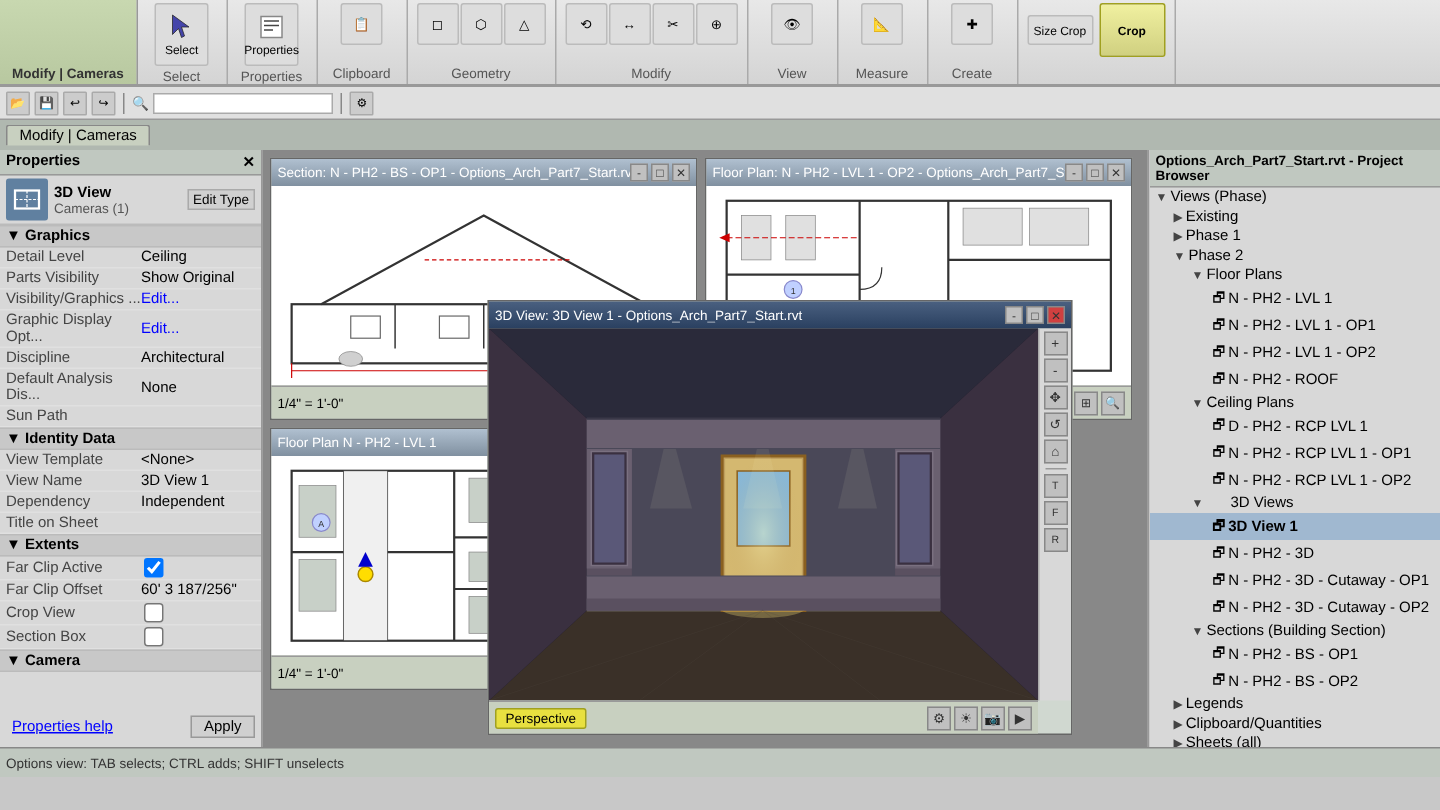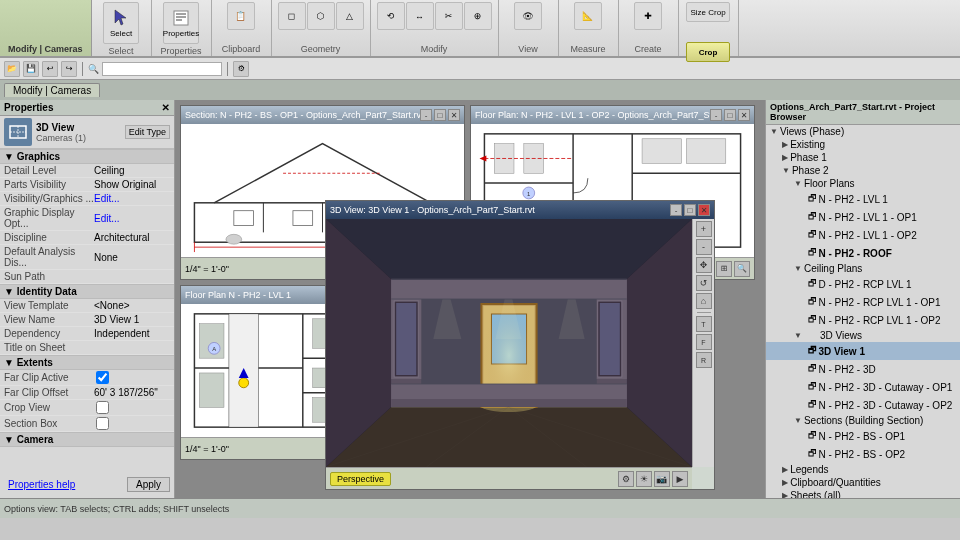--- a/index.html
+++ b/index.html
@@ -411,26 +411,26 @@
   </div>
 
   <div class="ribbon-section">
     <div class="ribbon-icons">
       <div class="ribbon-icon">✚</div>
     </div>
     <div class="ribbon-section-label">Create</div>
   </div>
 
   <div class="ribbon-section">
-    <div class="ribbon-icons" style="flex-direction:column; gap:20px;">
+    <div class="ribbon-icons" style="flex-direction:row; gap:4px;">
       <div class="ribbon-icon" style="width:44px; height:20px;">
         <span style="font-size:8px;">Size
 Crop</span>
       </div>
-      <div class="ribbon-icon crop-active" style="width:44px; height:20px;">
+      <div class="ribbon-icon crop-active" style="width:44px; height:36px;">
         <span style="font-size:8px; font-weight:bold;">Crop</span>
       </div>
     </div>
   </div>
 </div>
 
 <div id="quickaccess">
   <div class="qa-icon">📂</div>
   <div class="qa-icon">💾</div>
   <div class="qa-icon">↩</div>
@@ -843,21 +843,21 @@
           <span style="font-size: 10px;">N - PH2 - LVL 1 - OP1</span>
         </div>
         <div class="tree-item" style="padding-left: 40px;">
           <span style="font-size: 8px; color: rgb(68, 68, 68);">  </span>
           <span style="font-size: 9px;">🗗 </span>
           <span style="font-size: 10px;">N - PH2 - LVL 1 - OP2</span>
         </div>
         <div class="tree-item" style="padding-left: 40px;">
           <span style="font-size: 8px; color: rgb(68, 68, 68);">  </span>
           <span style="font-size: 9px;">🗗 </span>
-          <span style="font-size: 10px; font-weight: bold;">N - PH2 - ROOF</span>
+          <span style="font-size: 10px;">N - PH2 - ROOF</span>
         </div>
         <div class="tree-item" style="padding-left: 28px;">
           <span style="font-size: 8px; color: rgb(68, 68, 68);">▼ </span>
           <span style="font-size: 10px;">Ceiling Plans</span>
         </div>
         <div class="tree-item" style="padding-left: 40px;">
           <span style="font-size: 8px; color: rgb(68, 68, 68);">  </span>
           <span style="font-size: 9px;">🗗 </span>
           <span style="font-size: 10px;">D - PH2 - RCP LVL 1</span>
         </div>

